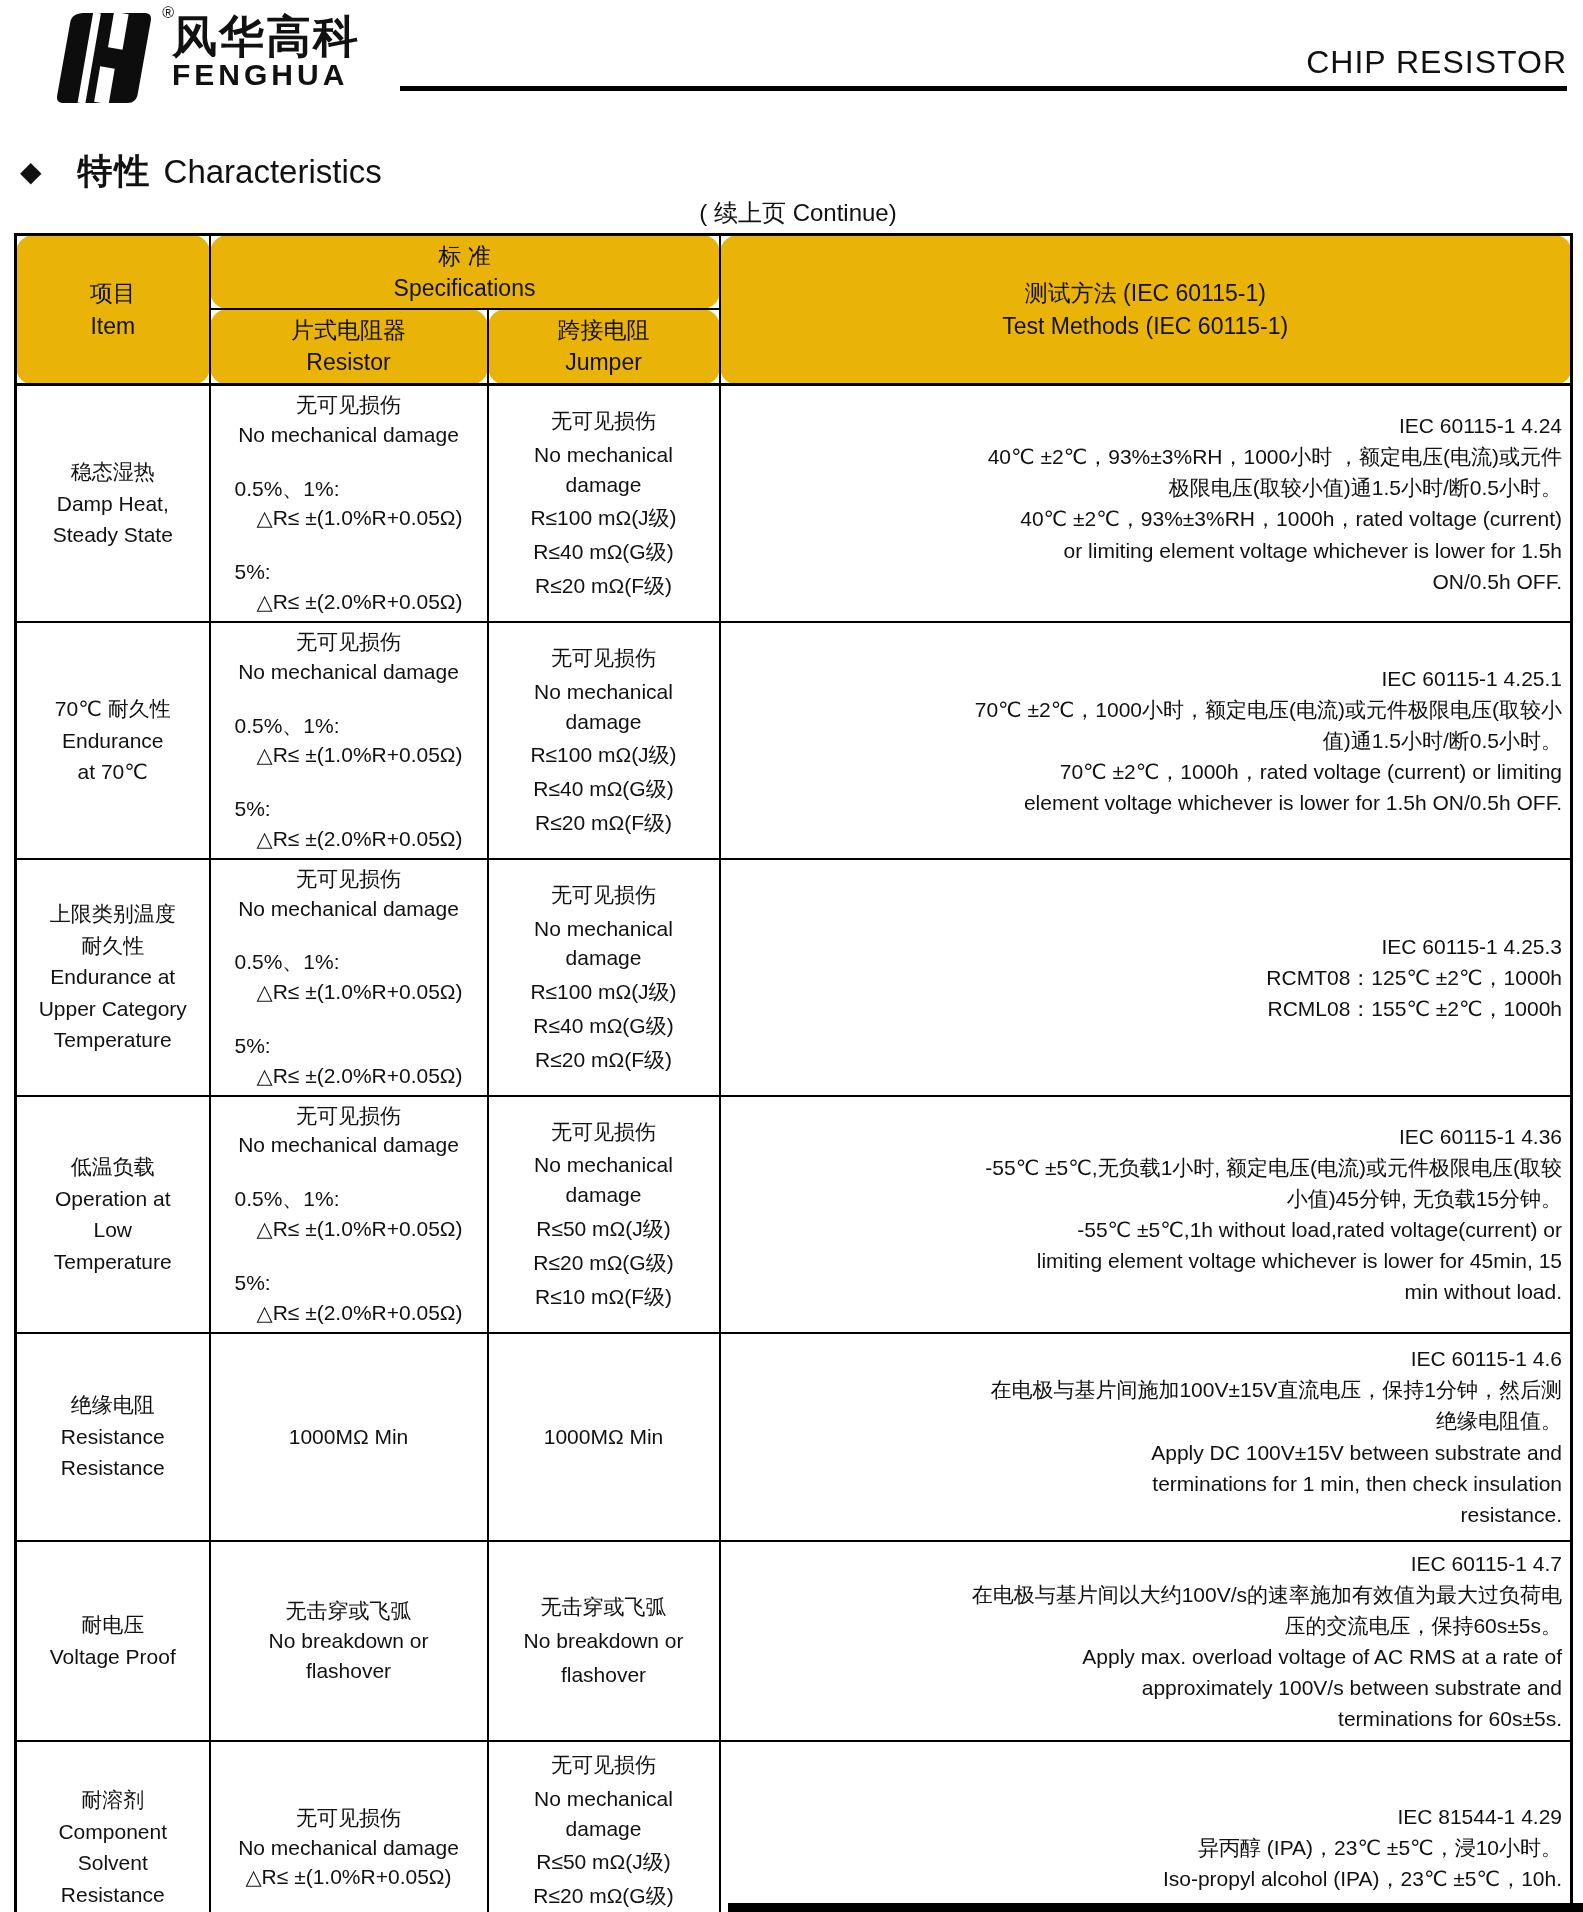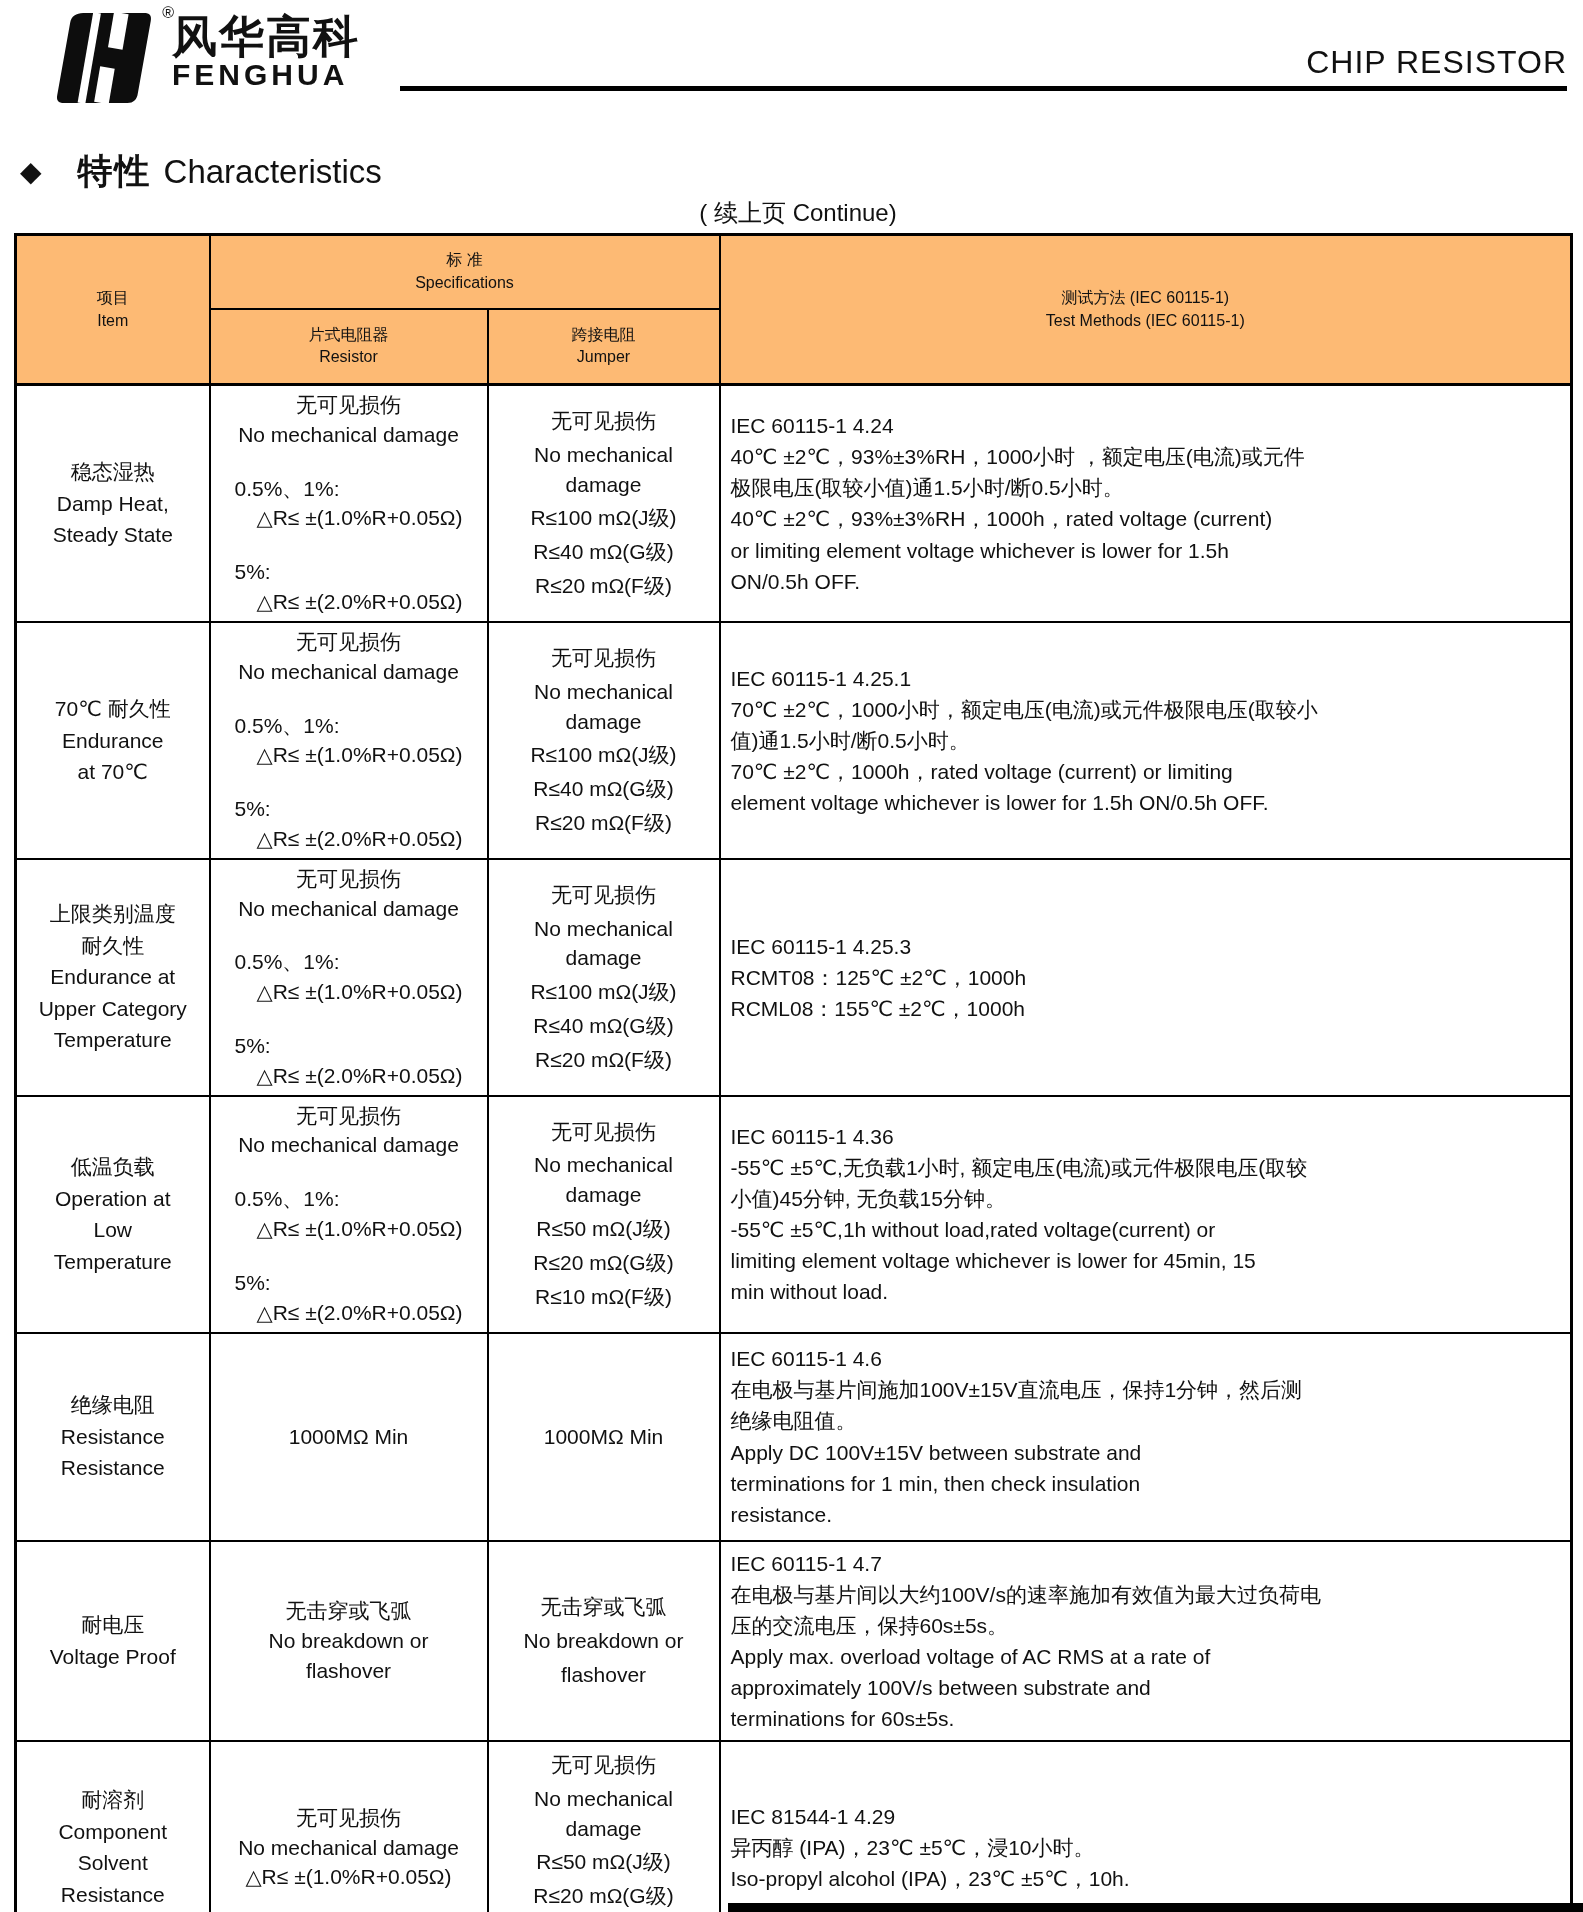--- a/index.html
+++ b/index.html
@@ -20,25 +20,25 @@
   .header-rule{position:absolute;left:400px;right:16px;top:86px;height:5px;background:#000;}
   
   .section-title{margin:40px 0 0 20px;display:flex;align-items:baseline;gap:12px;}
   .diamond{font-size:28px;align-self:center;}
   .title-cn{font-size:35px;font-weight:bold;letter-spacing:2px;margin-left:24px;}
   .title-en{font-size:33px;}
   .continue-note{text-align:center;font-size:24px;margin:2px 0 4px 13px;}
   
   table{border-collapse:collapse;table-layout:fixed;margin:4px 13px 0 14px;width:1556px;border:3px solid #000;}
   th,td{border:2px solid #000;overflow:hidden;}
-  thead th{background:#fdba74;font-weight:normal;font-size:16px;line-height:1.4;}
+  thead th{background:#eab308;font-weight:normal;font-size:23px;line-height:1.4;border-radius:18px;}
   thead{border-bottom:3px solid #000;}
   td{font-size:21px;vertical-align:middle;text-align:center;padding:4px 16px;}
   td div{line-height:1.42;}
-  td.col-test{text-align:left;padding:6px 15px 6px 10px;}
+  td.col-test{text-align:right;padding:6px 8px 6px 10px;}
   td.col-test div{line-height:1.48;}
   td.col-jumper div{margin:4px 0;}
   td.col-item div{line-height:1.5;}
   .a-l{text-align:left;padding-left:8px;margin-top:24px;}
   .a-i{text-align:left;padding-left:30px;}
   
   .packaging-note{margin:30px 0 0 96px;font-size:25px;display:flex;gap:72px;align-items:baseline;}
   .bottom-bar{position:absolute;bottom:0;left:728px;right:0;height:9px;background:#000;}
 </style>
 </head>

